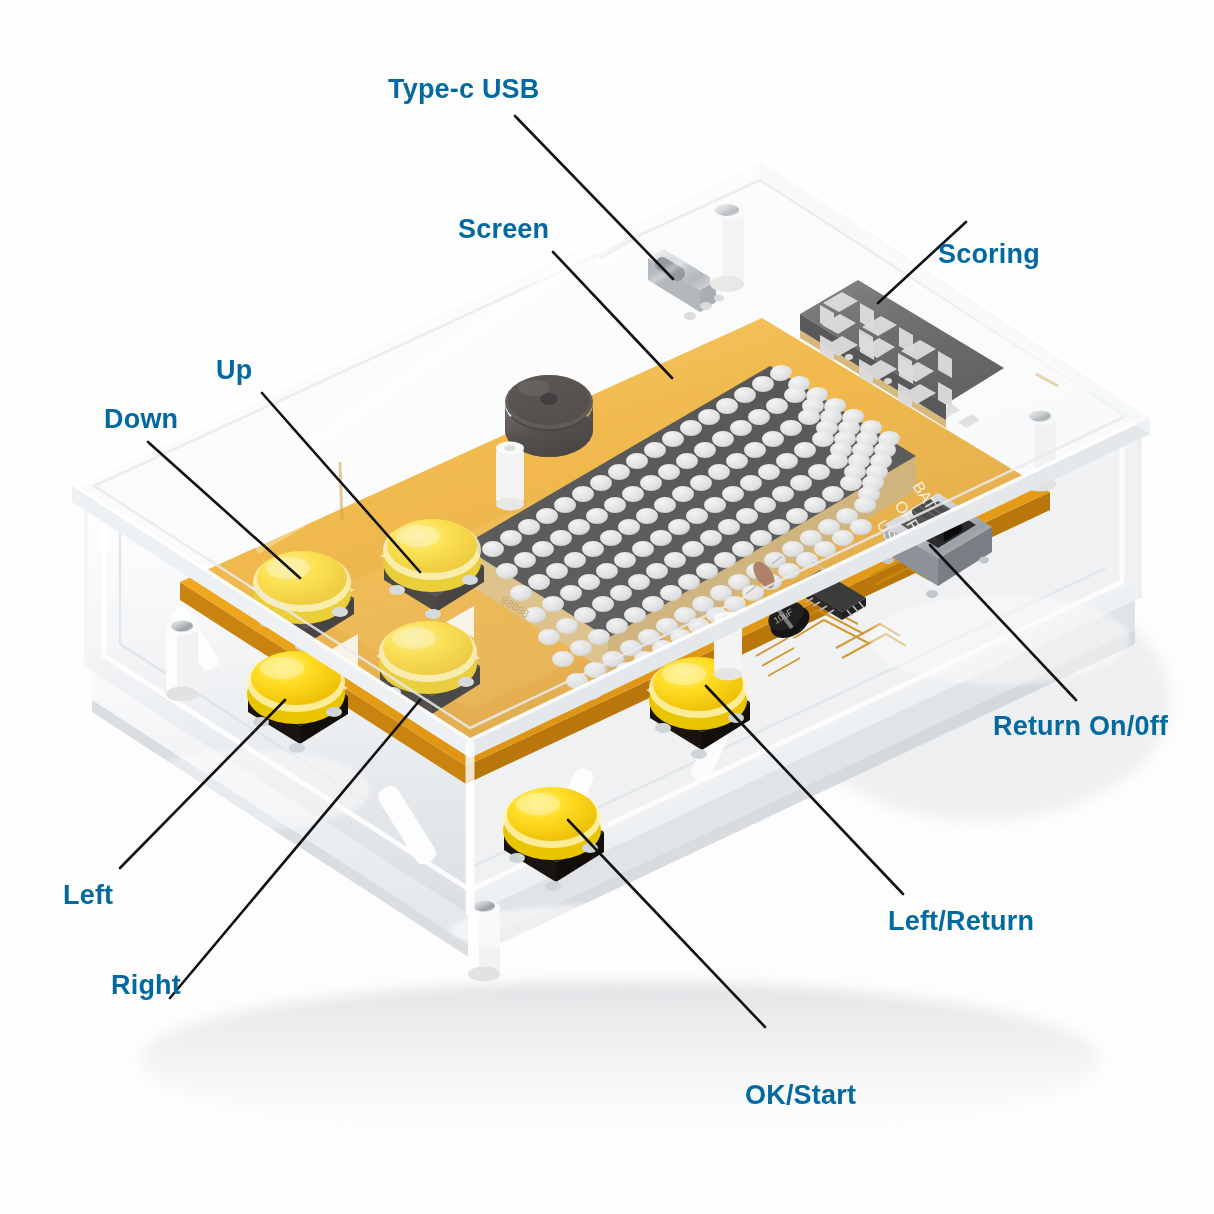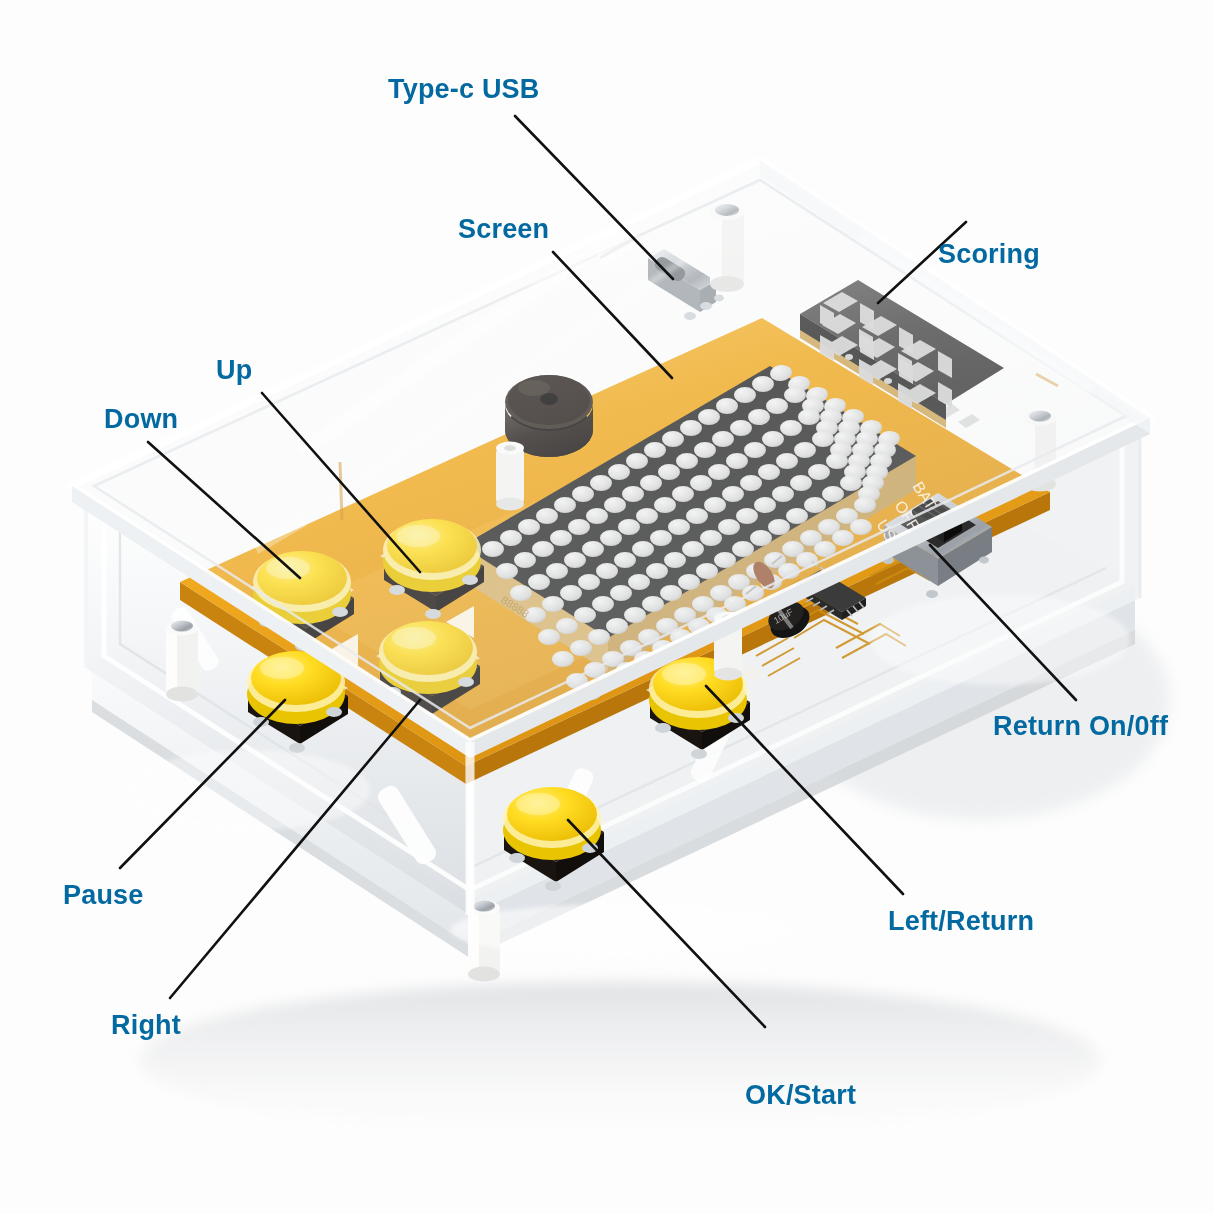--- a/index.html
+++ b/index.html
@@ -661,18 +661,18 @@
       </g>
     </svg>
 
     
     <div class="callout-label" style="left:388px; top:76px;">Type-c USB</div>
     <div class="callout-label" style="left:458px; top:216px;">Screen</div>
     <div class="callout-label" style="left:938px; top:199px;margin-top:42px;">Scoring</div>
     <div class="callout-label" style="left:216px; top:357px;">Up</div>
     <div class="callout-label" style="left:104px; top:406px;">Down</div>
     <div class="callout-label" style="left:993px; top:713px;">Return On/0ff</div>
-    <div class="callout-label" style="left:63px; top:882px;">Pause</div>
+    <div class="callout-label" style="left:63px; top:882px;">Left</div>
     <div class="callout-label" style="left:888px; top:908px;">Left/Return</div>
-    <div class="callout-label" style="left:111px; top:1012px;">Right</div>
+    <div class="callout-label" style="left:111px; top:972px;">Right</div>
     <div class="callout-label" style="left:745px; top:1082px;">OK/Start</div>
   </div>
 </div>
 
 </body></html>

